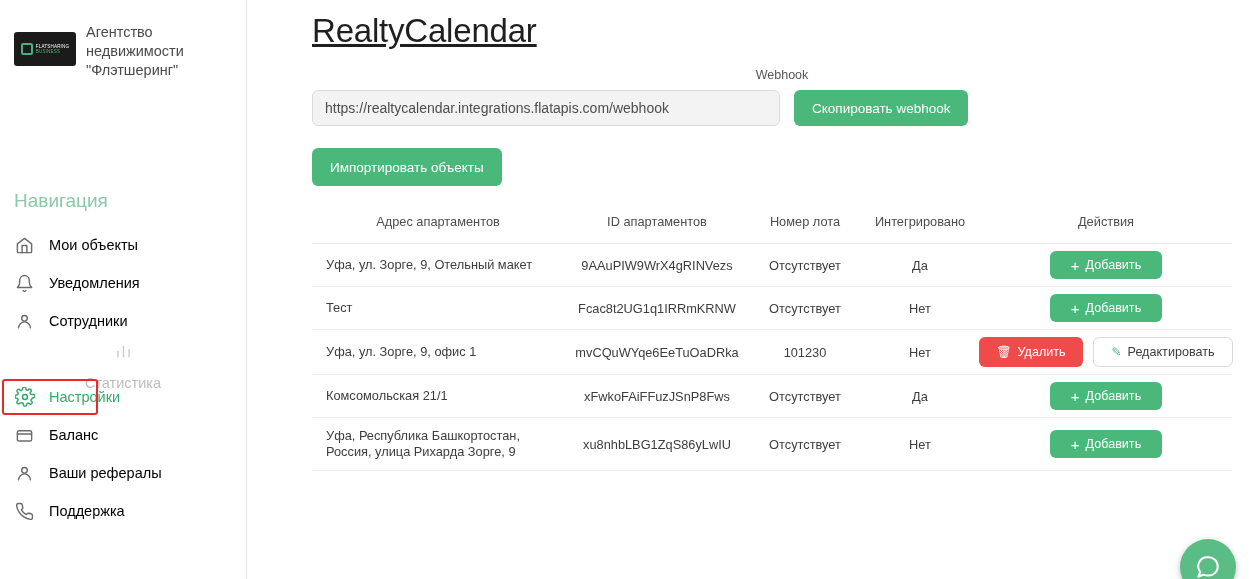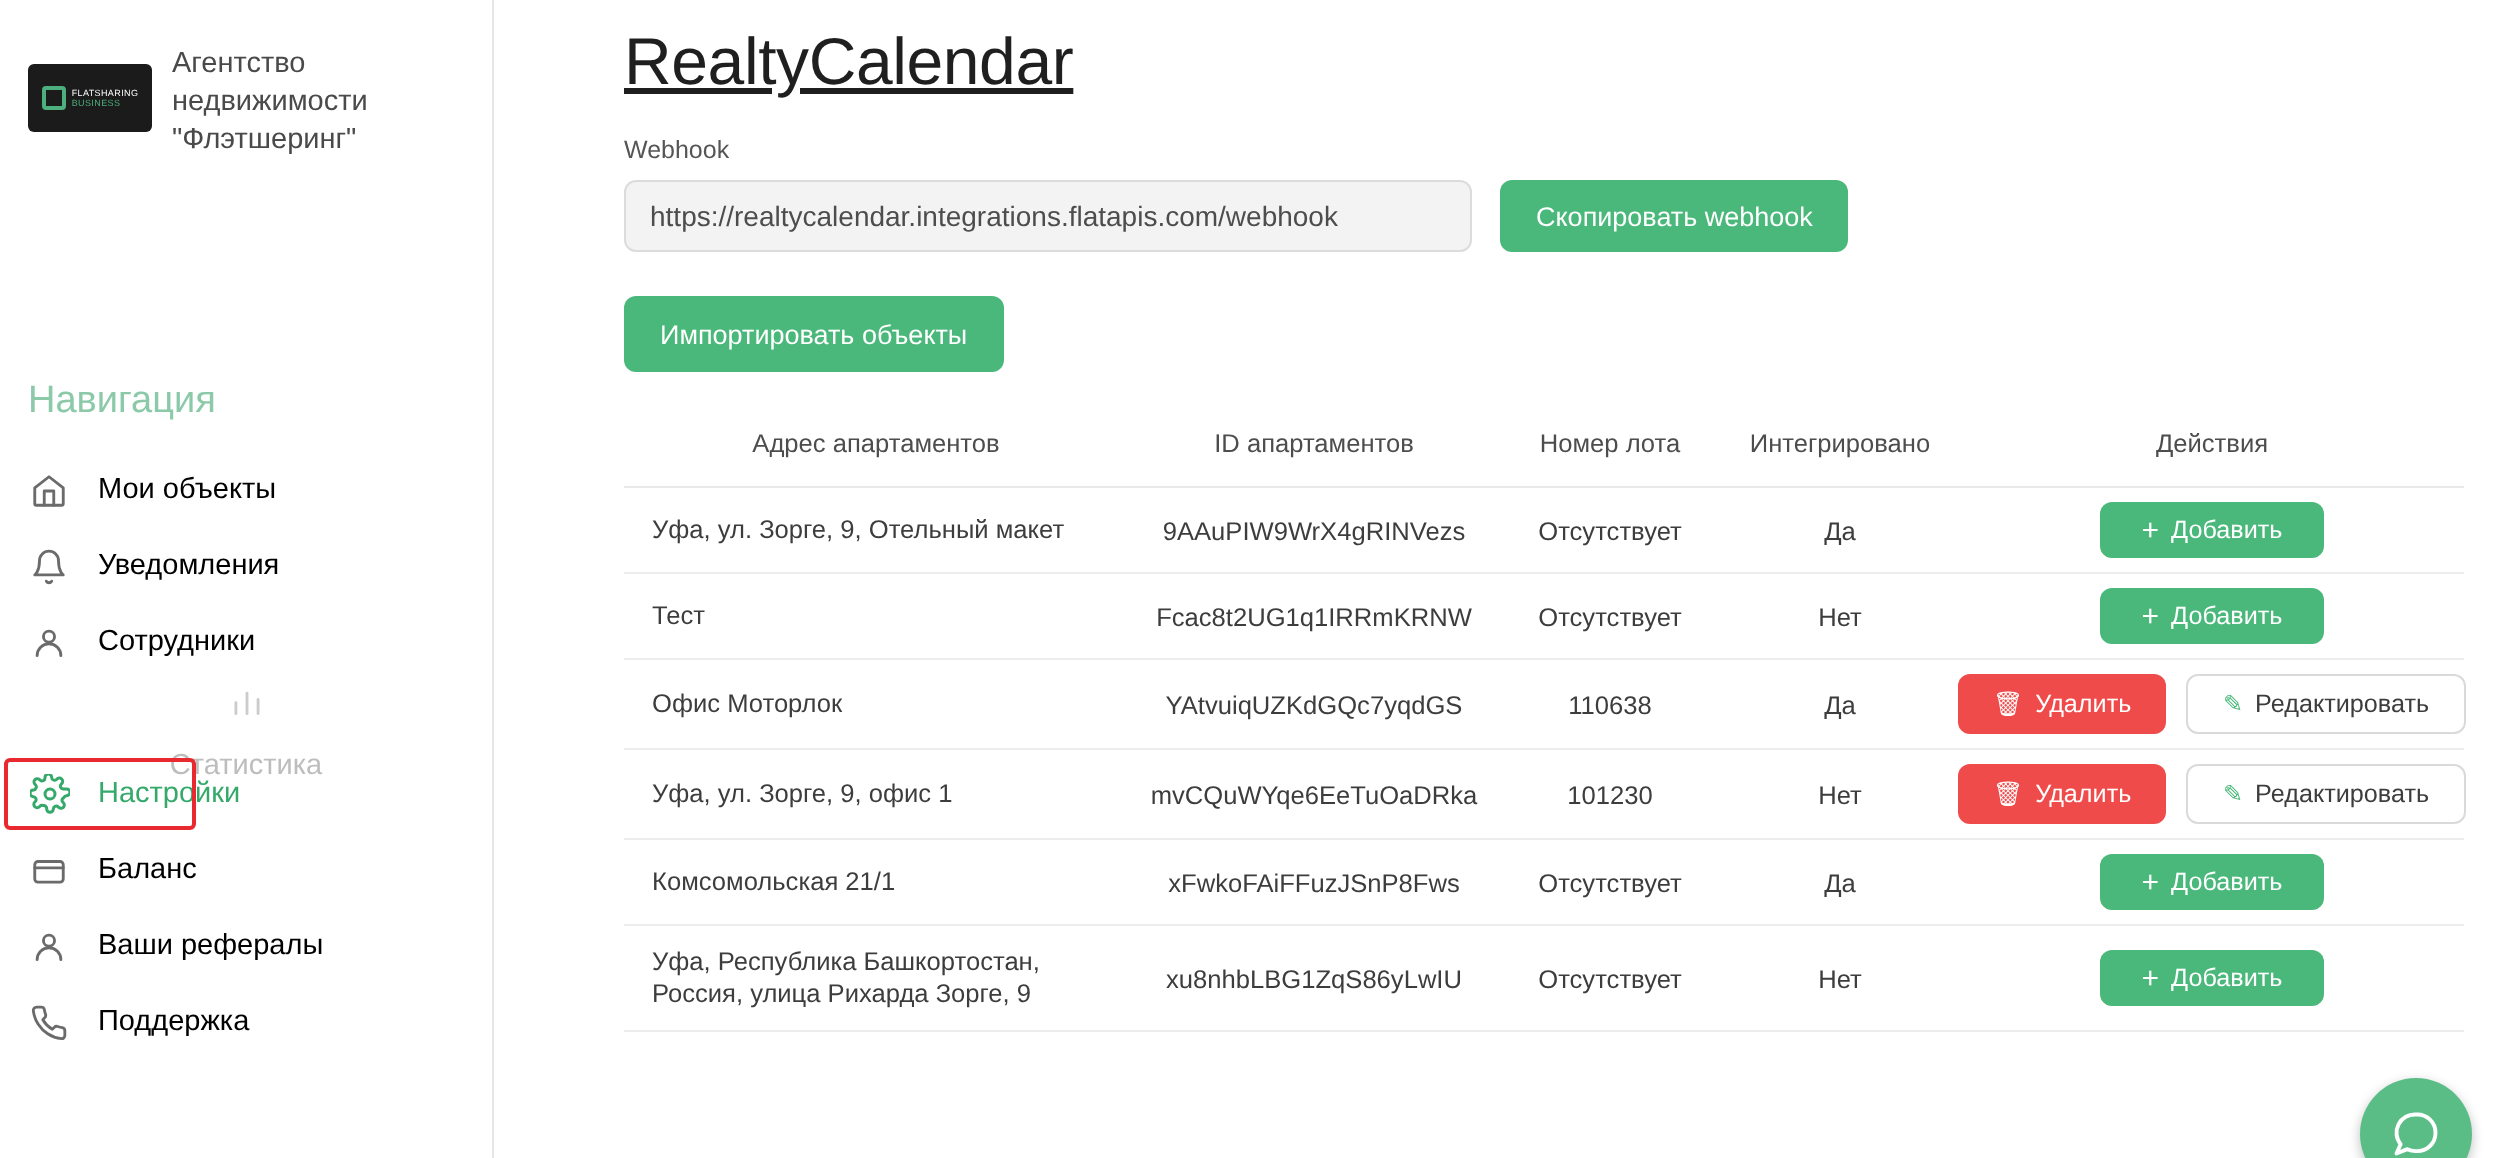--- a/index.html
+++ b/index.html
@@ -125,29 +125,30 @@
     font-weight: 400;
     margin: 12px 0 0 0;
     letter-spacing: -0.2px;
     text-decoration: underline;
   }
 
   .webhook-label {
     font-size: 12.5px;
     color: #555555;
     margin-top: 18px;
+    text-align: center;
   }
   .webhook-row {
     display: flex;
     align-items: center;
     gap: 14px;
     margin-top: 8px;
   }
   .webhook-input {
-    width: 424px;
+    width: 468px;
     height: 36px;
     border: 1px solid #dcdcdc;
     border-radius: 6px;
     background: #f3f3f3;
     padding: 0 12px;
     font-size: 14px;
     color: #4d4d4d;
     font-family: "Liberation Sans", sans-serif;
     outline: none;
   }
@@ -427,38 +428,20 @@
             <tr>
               <td class="addr">Тест</td>
               <td>Fcac8t2UG1q1IRRmKRNW</td>
               <td>Отсутствует</td>
               <td>Нет</td>
               <td class="actions">
                 <div class="act-row">
                   <button class="btn btn-add">
                     <span class="ic ic-plus" style="font-size: 15px;">+</span>
                     <span>Добавить</span>
-                  </button>
-                </div>
-              </td>
-            </tr>
-            <tr>
-              <td class="addr">Офис Моторлок</td>
-              <td>YAtvuiqUZKdGQc7yqdGS</td>
-              <td>110638</td>
-              <td>Да</td>
-              <td class="actions">
-                <div class="act-row">
-                  <button class="btn btn-del">
-                    <span class="ic ic-trash">🗑</span>
-                    <span>Удалить</span>
-                  </button>
-                  <button class="btn btn-edit">
-                    <span class="ic ic-pencil">✎</span>
-                    <span>Редактировать</span>
                   </button>
                 </div>
               </td>
             </tr>
             <tr>
               <td class="addr">Уфа, ул. Зорге, 9, офис 1</td>
               <td>mvCQuWYqe6EeTuOaDRka</td>
               <td>101230</td>
               <td>Нет</td>
               <td class="actions">

